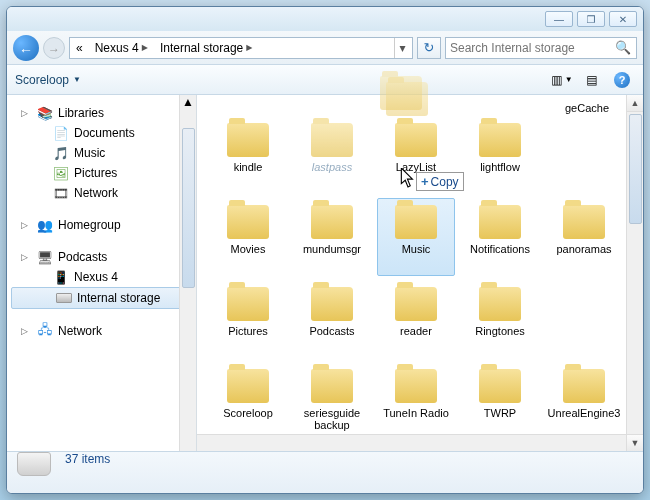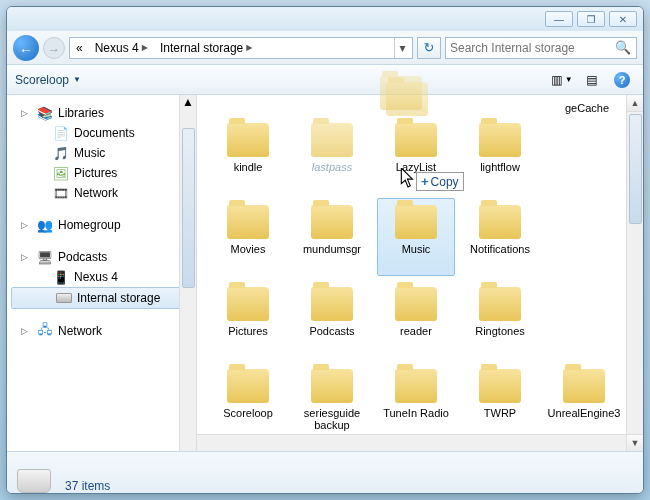--- a/index.html
+++ b/index.html
@@ -57,21 +57,21 @@
 .folder:before { content:""; position:absolute; left:2px; top:-5px; width:16px; height:6px; background:#f2da87; border-radius:2px 2px 0 0;}
 .fname { font-size:11px; color:#000; line-height:1.15; word-break:break-word; max-width:76px;}
 .fitem.drag .fname { color:#6a8aa6;}
 .ghost { position:absolute; left:380px; top:76px; width:48px; height:40px; pointer-events:none;}
 .ghost .folder { opacity:0.45;}
 .ghost .gf { position:absolute; left:6px; top:6px;}
 .cursor { position:absolute; left:400px; top:168px; z-index:20; pointer-events:none;}
 .cursor svg { width:16px; height:20px;}
 .copylabel { position:absolute; left:416px; top:172px; background:#fff; border:1px solid #999; padding:1px 4px; font-size:11px; color:#1a4b8c; display:flex; align-items:center; gap:2px; z-index:20;}
 .copylabel .plus { color:#2b6fb0; font-weight:bold; font-size:13px;}
-.statusbar { height:42px; background:linear-gradient(#f3f8fc,#e6eff7); border-top:1px solid #c7d8e6; display:flex; align-items:flex-end; padding:0 10px; gap:14px;}
+.statusbar { height:42px; background:linear-gradient(#f3f8fc,#e6eff7); border-top:1px solid #c7d8e6; display:flex; align-items:flex-start; padding:0 10px; gap:14px;}
 .status-ic { width:34px; height:24px; background:linear-gradient(#f4f4f4,#d0d0d0); border-radius:3px 3px 6px 6px; border:1px solid #bbb;}
 .status-t { color:#1a4b8c;}
 .side-scroll { position:absolute; right:0; top:0; bottom:0; width:17px; background:#f0f0f0; border-left:1px solid #ddd; display:flex; flex-direction:column; align-items:center;}
 .side-scroll .thumb{margin-top:19px;width:13px;height:160px;background:linear-gradient(#e8eef5,#c8dbed);border:1px solid #b4c5d6;border-radius:2px;}
 .drive-ic{width:16px;height:10px;background:linear-gradient(#eee,#bbb);border-radius:1px;border:1px solid #999;}
 </style>
 </head>
 <body>
 
 <div class="window">
@@ -219,20 +219,24 @@
                 <div class="fname">mundumsgr</div>
               </div>
               <div class="fitem sel">
                 <div class="folder"></div>
                 <div class="fname">Music</div>
               </div>
               <div class="fitem">
                 <div class="folder"></div>
                 <div class="fname">Notifications</div>
               </div>
+              <div class="fitem">
+                <div class="folder"></div>
+                <div class="fname">panoramas</div>
+              </div>
             </div>
             <div class="row">
               <div class="fitem">
                 <div class="folder"></div>
                 <div class="fname">Pictures</div>
               </div>
               <div class="fitem">
                 <div class="folder"></div>
                 <div class="fname">Podcasts</div>
               </div>

